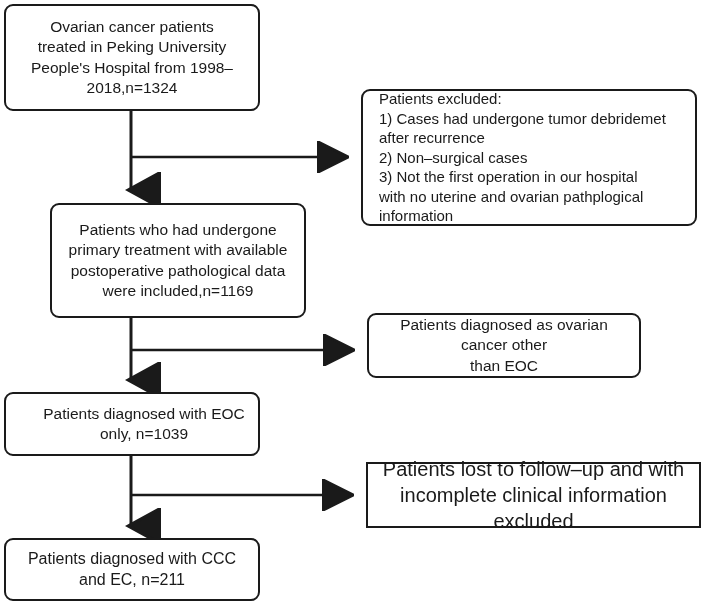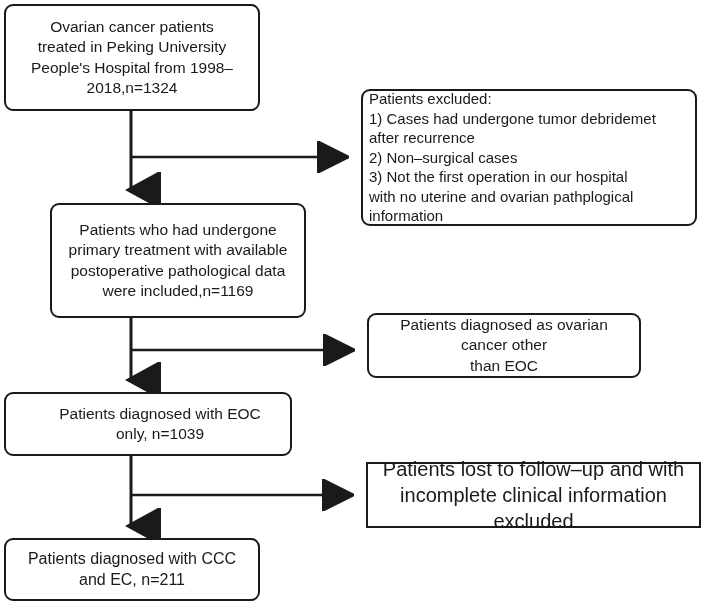--- a/index.html
+++ b/index.html
@@ -33,28 +33,28 @@
     width: 100%;
     line-height: 1.30;
     white-space: pre-line;
   }
   .node-text.center { text-align: center; }
   .node-text.left   { text-align: left; }
 
   
   #node-screened   { left: 4px;  top: 4px;   width: 256px; height: 107px; font-size: 15.5px; }
   #node-primary    { left: 4px;  top: 203px; width: 256px; height: 115px; font-size: 15.5px; margin-left: 46px; }
-  #node-eoc        { left: 4px;  top: 392px; width: 288px; height: 64px;  font-size: 15.5px; padding-left: 24px; }
+  #node-eoc        { left: 4px;  top: 392px; width: 256px; height: 64px;  font-size: 15.5px; padding-left: 24px; }
   #node-ccc-ec     { left: 4px;  top: 538px; width: 256px; height: 63px;  font-size: 16px; }
 
   
   #node-excluded   { left: 361px; top: 89px;  width: 336px; height: 137px; font-size: 15px; }
   #node-non-eoc    { left: 367px; top: 313px; width: 274px; height: 65px;  font-size: 15.5px; }
   #node-lost       { left: 366px; top: 462px; width: 335px; height: 66px;  font-size: 20px; }
-  #node-excluded .node-text { padding: 0 6px; }
+  #node-excluded .node-text { padding: 0 16px; }
   #node-non-eoc .node-text,
   #node-lost .node-text { padding: 0 8px; }
 
   svg#connectors {
     position: absolute;
     left: 0;
     top: 0;
     width: 709px;
     height: 604px;
     pointer-events: none;

